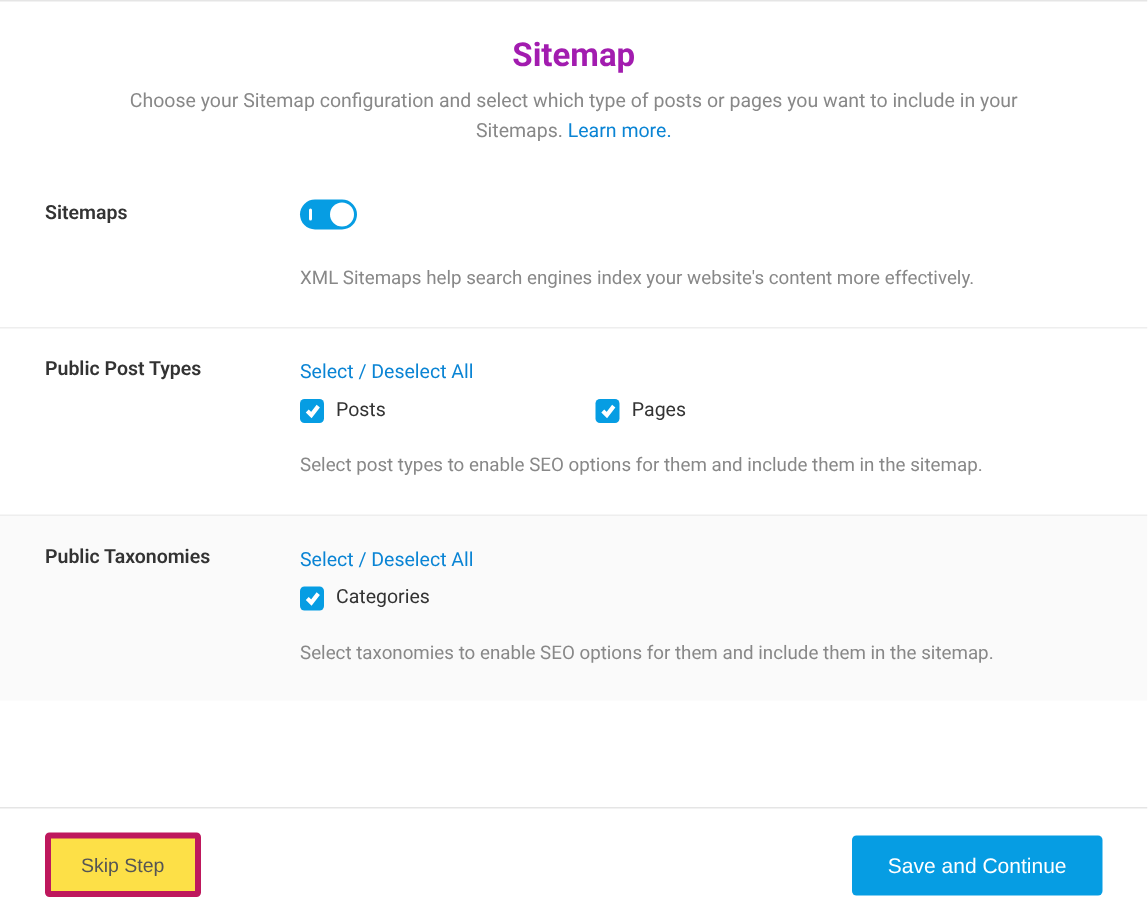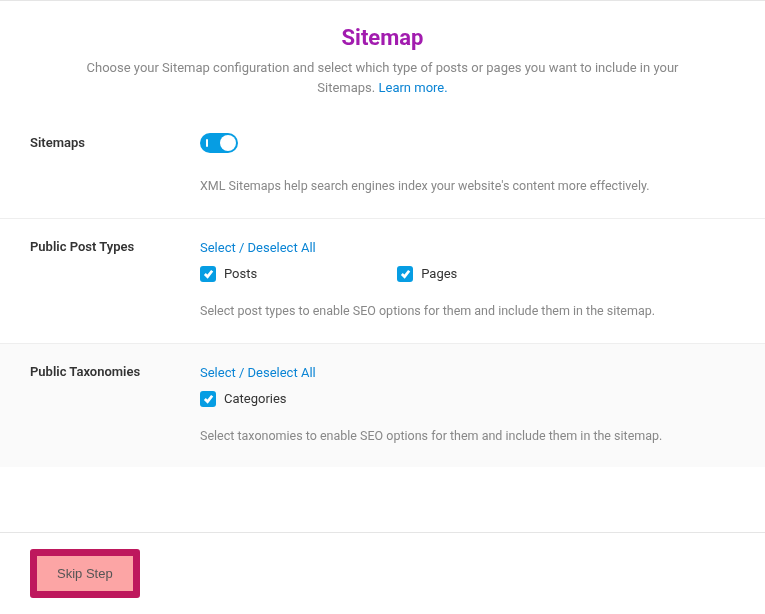--- a/index.html
+++ b/index.html
@@ -138,22 +138,22 @@
       left: 0;
       right: 0;
       border-top: 1px solid #e5e5e5;
       padding: 16px 30px;
       display: flex;
       justify-content: space-between;
       align-items: center;
       background: #fff;
     }
     .btn-skip {
-      border: 7px solid #be185d;
-      background: #fca5a5;
+      border: 4px solid #be185d;
+      background: #fde047;
       color: #555;
       font-size: 13px;
       padding: 10px 20px;
       border-radius: 3px;
       cursor: pointer;
     }
     .btn-primary {
       background: #069de3;
       color: #fff;
       border: none;
@@ -225,13 +225,14 @@
         </div>
       </div>
       <div class="desc">Select taxonomies to enable SEO options for them and include them in the sitemap.</div>
     </div>
   </div>
 
 </div>
 
 <div class="footer">
   <button class="btn-skip">Skip Step</button>
+  <button class="btn-primary">Save and Continue</button>
 </div>
 
 </body></html>

